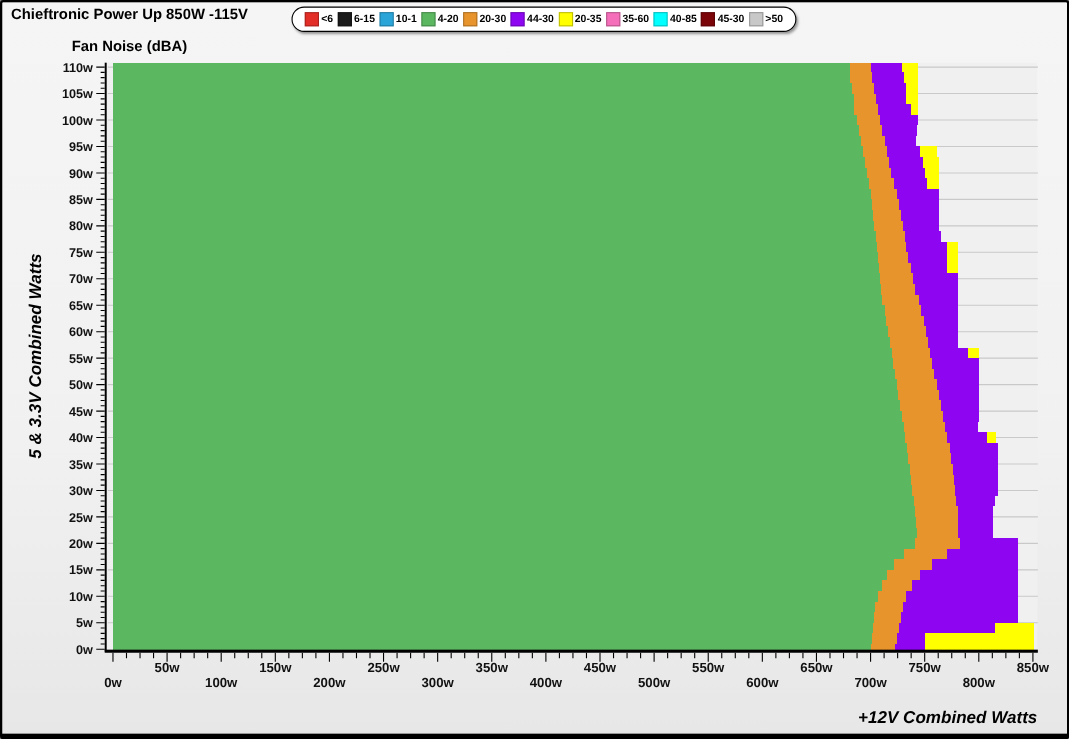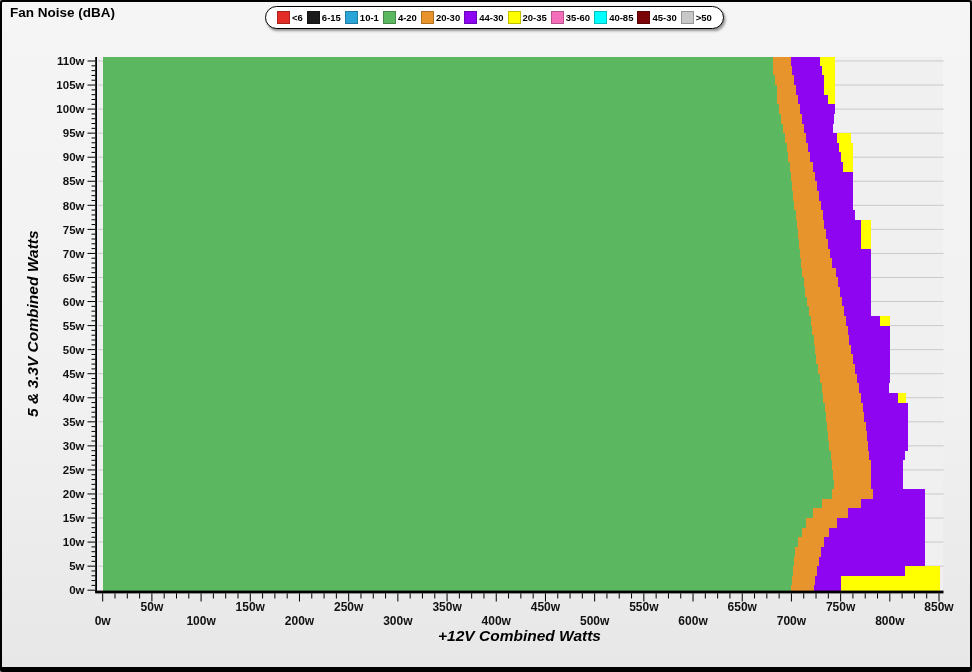--- a/index.html
+++ b/index.html
@@ -3,33 +3,33 @@
 <meta charset="utf-8">
 <style>
   html,body{margin:0;padding:0;background:#888;}
   .page{
     position:relative;width:972px;height:672px;box-sizing:border-box;
     border:2px solid #000;border-bottom-width:5px;border-radius:3px;
     background:linear-gradient(180deg,#F5F5F5 0%,#F1F1F1 60%,#E7E7E7 100%);
     font-family:"Liberation Sans",sans-serif;color:#000;overflow:hidden;
   }
   .titleblock{position:absolute;left:8px;top:3px;font-weight:bold;font-size:13.5px;line-height:15.5px;display:inline-block;}
-  .titleblock .t2{text-align:center;}
+  .titleblock .t2{text-align:center;margin-top:13px;}
   .legend{
     position:absolute;left:263px;top:4px;width:459px;height:23px;box-sizing:border-box;
     background:#fff;border:1.6px solid #000;border-radius:12px;
     box-shadow:1.5px 2px 2.5px rgba(0,0,0,.4);
     display:flex;align-items:center;justify-content:space-between;padding:0 11px;
   }
   .legend-item{display:flex;align-items:center;gap:2px;}
   .legend-swatch{width:13px;height:13px;display:inline-block;border:1px solid rgba(0,0,0,.25);box-sizing:border-box;}
   .legend-label{font-size:9.5px;font-weight:bold;white-space:nowrap;}
   #plot-svg{position:absolute;left:0;top:0;}
   #plot-svg text{font-family:"Liberation Sans",sans-serif;fill:#111;}
-  .xtitle{position:absolute;left:94px;top:625px;width:847px;text-align:center;
+  .xtitle{position:absolute;left:94px;top:642px;width:847px;text-align:right;
     font-style:italic;font-weight:bold;font-size:15.5px;}
   .ytitle{position:absolute;left:16px;top:55px;height:534px;width:30px;
     display:flex;align-items:center;justify-content:center;
     writing-mode:vertical-rl;transform:rotate(180deg);
     font-style:italic;font-weight:bold;font-size:15.5px;white-space:nowrap;}
 </style>
 </head>
 <body>
 
 <div class="page">
@@ -472,20 +472,21 @@
         <text x="691.0400000000001" y="622.5" text-anchor="middle" font-size="12" font-weight="bold">600w</text>
         <text x="740.235" y="608.5" text-anchor="middle" font-size="12" font-weight="bold">650w</text>
         <text x="789.4300000000001" y="622.5" text-anchor="middle" font-size="12" font-weight="bold">700w</text>
         <text x="838.625" y="608.5" text-anchor="middle" font-size="12" font-weight="bold">750w</text>
         <text x="887.82" y="622.5" text-anchor="middle" font-size="12" font-weight="bold">800w</text>
         <text x="937.015" y="608.5" text-anchor="middle" font-size="12" font-weight="bold">850w</text>
       </g>
     </svg>
 
   <div class="titleblock">
+    <div class="t1">Chieftronic Power Up 850W -115V</div>
     <div class="t2">Fan Noise (dBA)</div>
   </div>
 
   <div class="legend">
       <div class="legend-item">
         <span class="legend-swatch" style="background: rgb(226, 46, 39);"></span>
         <span class="legend-label">&lt;6</span>
       </div>
       <div class="legend-item">
         <span class="legend-swatch" style="background: rgb(27, 27, 27);"></span>

